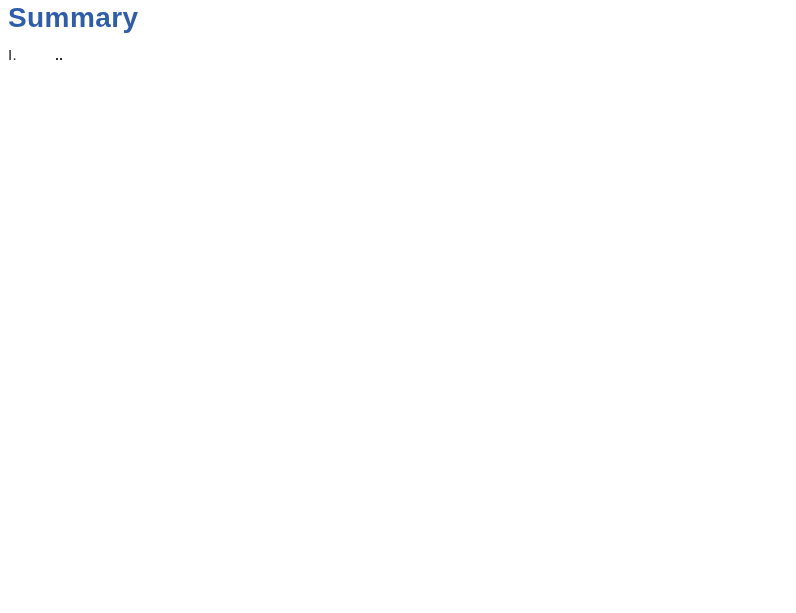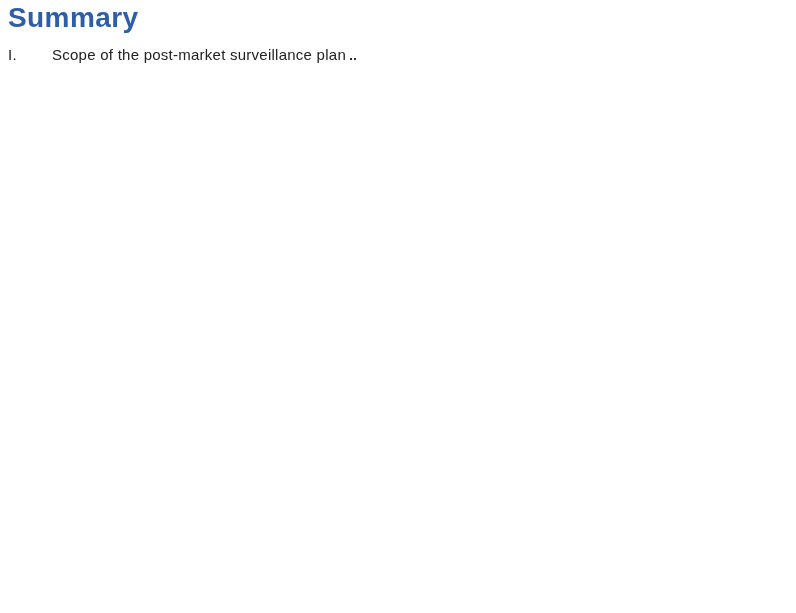--- a/index.html
+++ b/index.html
@@ -70,19 +70,18 @@
 </style>
 </head>
 <body>
 
 <div class="page">
   <h1 class="doc-title">Summary</h1>
 
   <div class="toc" id="toc">
   <div class="row lv-roman">
     <span class="label">I.</span>
-    <span class="text">Scope of the post-market surveillance plan</span>
     <span class="leader"></span>
     <span class="page">5</span>
   </div>
 
 </div>
 </div>
 
 </body></html>

